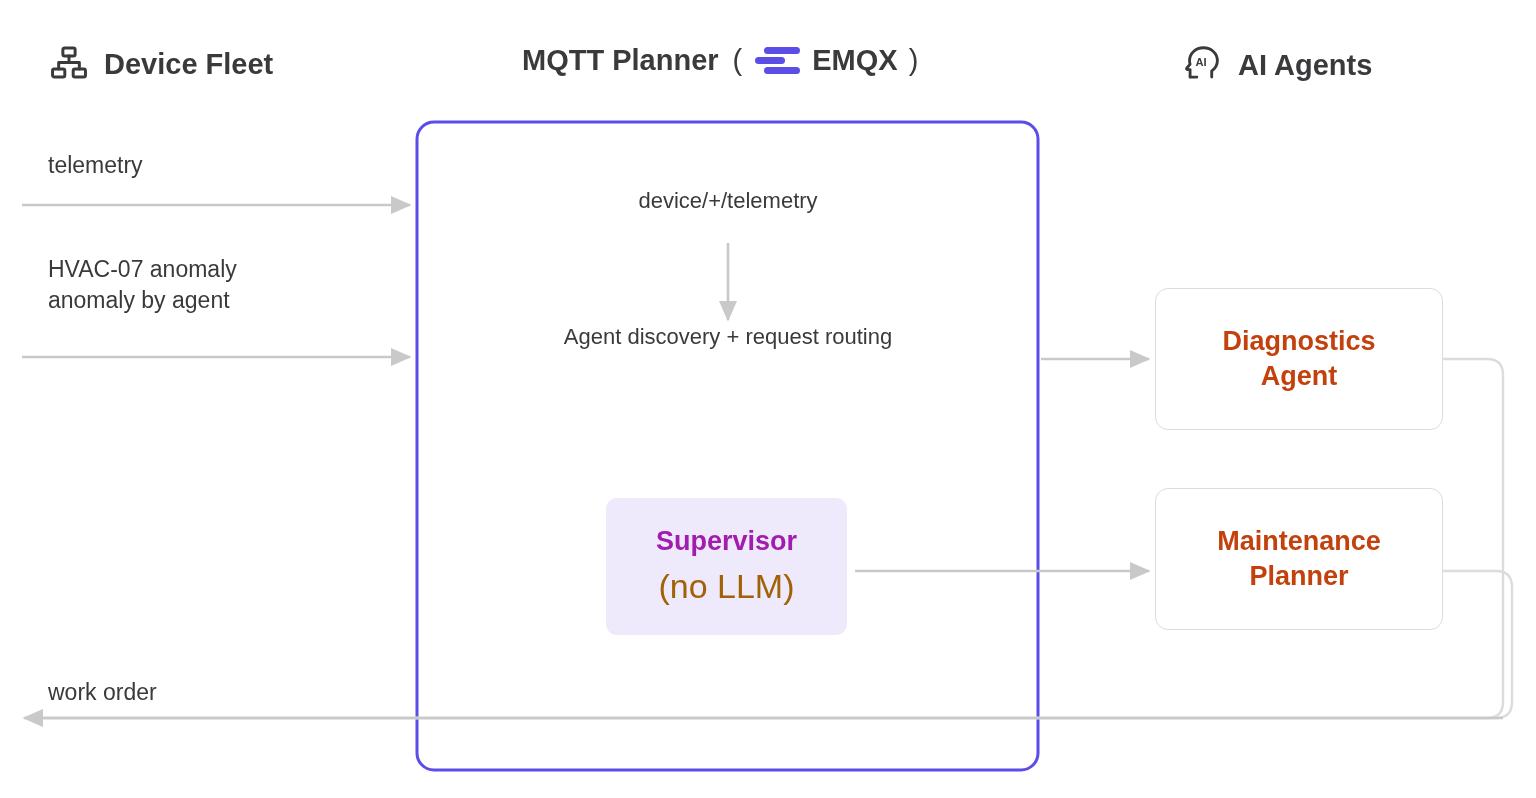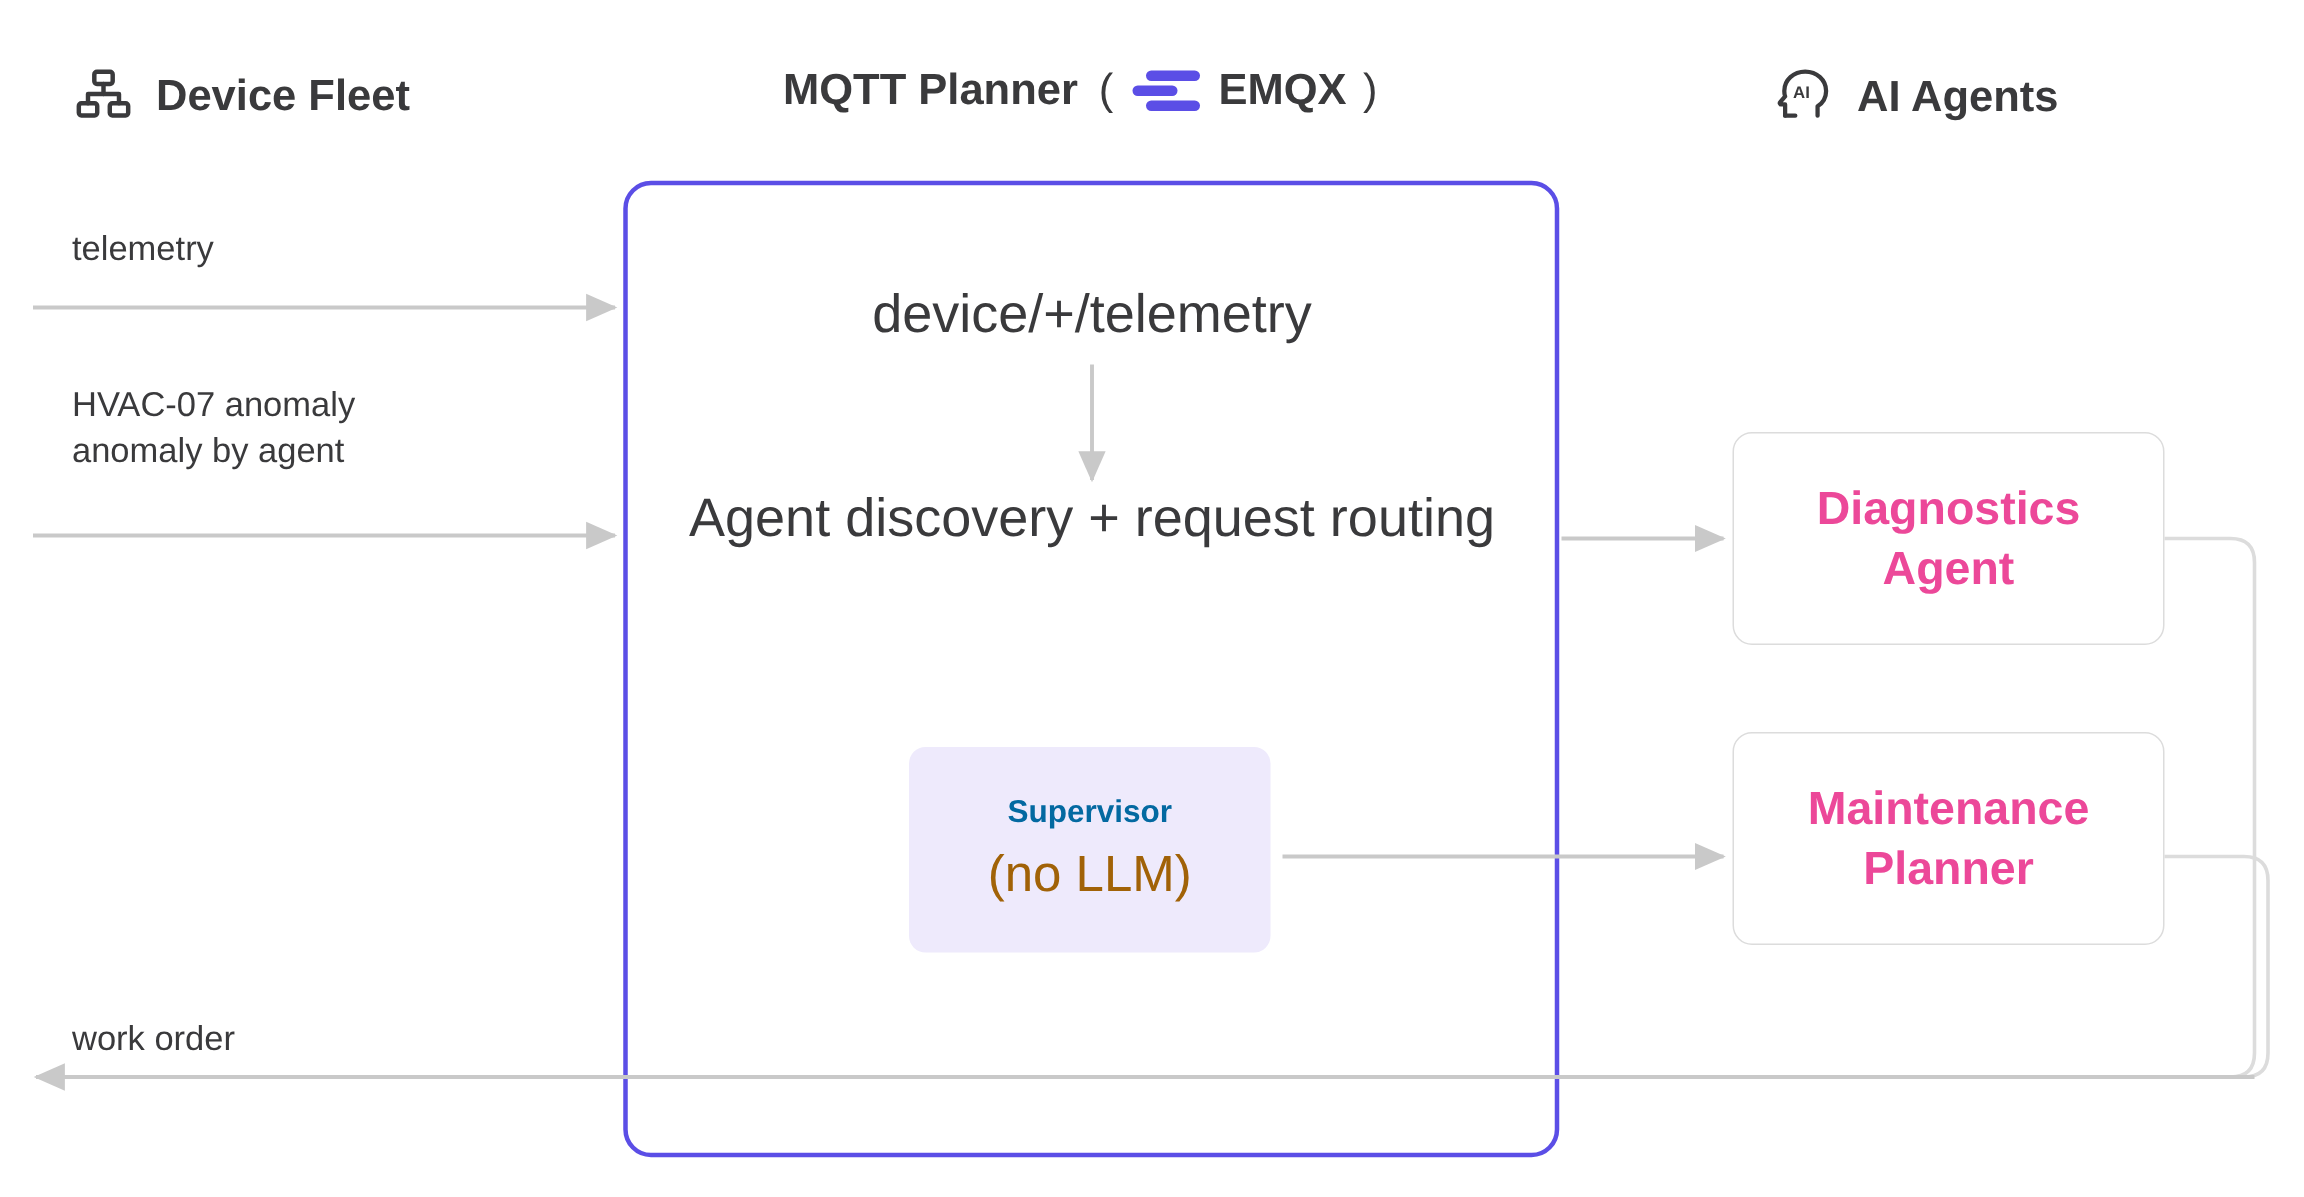--- a/index.html
+++ b/index.html
@@ -76,21 +76,21 @@
     color: #3a3a3c;
     white-space: nowrap;
     line-height: 1.34;
   }
   #lbl-telemetry { left: 48px; top: 150px; }
   #lbl-anomaly   { left: 48px; top: 254px; }
   #lbl-workorder { left: 48px; top: 677px; }
 
   .btxt {
     position: absolute;
-    font-size: 36px;
+    font-size: 22px;
     color: #3a3a3c;
     white-space: nowrap;
     text-align: center;
   }
   #txt-topic { left: 728px; top: 188px; transform: translateX(-50%); }
   #txt-route { left: 728px; top: 324px; transform: translateX(-50%); }
 
   .node {
     position: absolute;
     box-sizing: border-box;
@@ -101,32 +101,32 @@
     text-align: center;
     line-height: 1.3;
   }
   #node-supervisor {
     left: 606px; top: 498px;
     width: 241px; height: 137px;
     background: #eeeafc;
     border-radius: 11px;
   }
   #node-supervisor .t1 {
-    font-size: 21px; font-weight: 700; color: #0369a1;
+    font-size: 27px; font-weight: 700; color: #a21caf;
   }
   #node-supervisor .t2 {
     font-size: 34px; font-weight: 400; color: #a16207; margin-top: 5px;
   }
   .agent-box {
     background: #ffffff;
     border: 1.6px solid #dcdcdc;
     border-radius: 13px;
-    font-size: 31px;
+    font-size: 27px;
     font-weight: 700;
-    color: #ec4899;
+    color: #c2410c;
   }
   #node-diagnostics { left: 1155px; top: 288px; width: 288px; height: 142px; }
   #node-maintenance { left: 1155px; top: 488px; width: 288px; height: 142px; }
 </style>
 </head>
 <body>
 
 <div id="stage">
 
   <svg class="layer" viewBox="0 0 1536 798">

